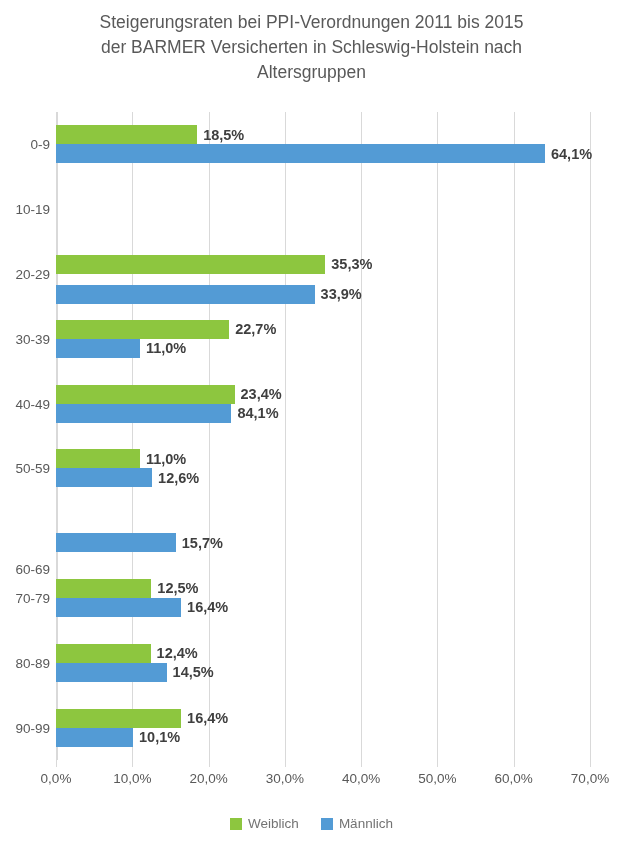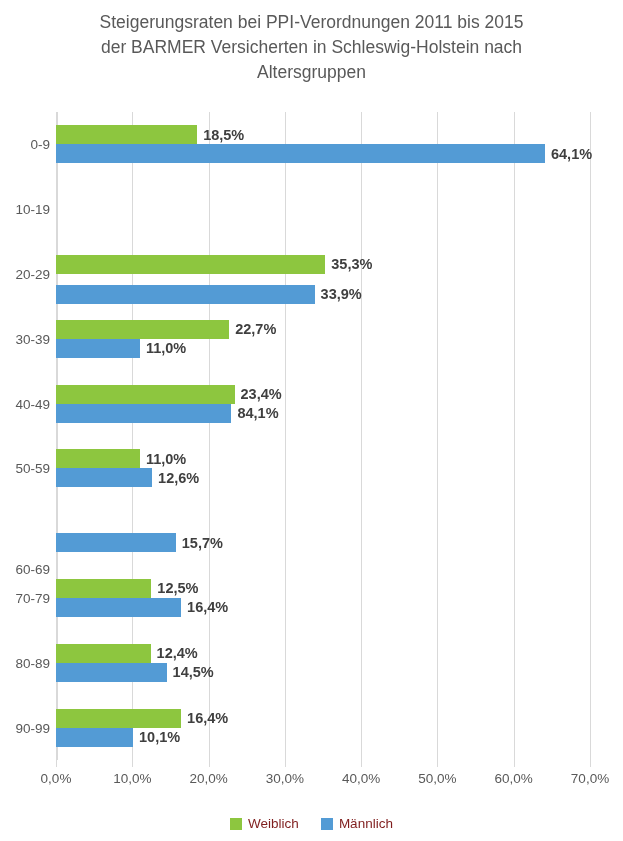--- a/index.html
+++ b/index.html
@@ -141,21 +141,21 @@
     align-items: center;
     gap: 6px;
   }
   .legend-swatch {
     width: 12px;
     height: 12px;
     display: block;
   }
   .legend-text {
     font-size: 13.5px;
-    color: #7f1d1d;
+    color: #737373;
     font-family: "Liberation Sans", sans-serif;
   }
 </style>
 </head>
 <body>
 
 <div id="chart-root">
 
   <div class="chart-title">Steigerungsraten bei PPI-Verordnungen 2011 bis 2015
 der BARMER Versicherten in Schleswig-Holstein nach

